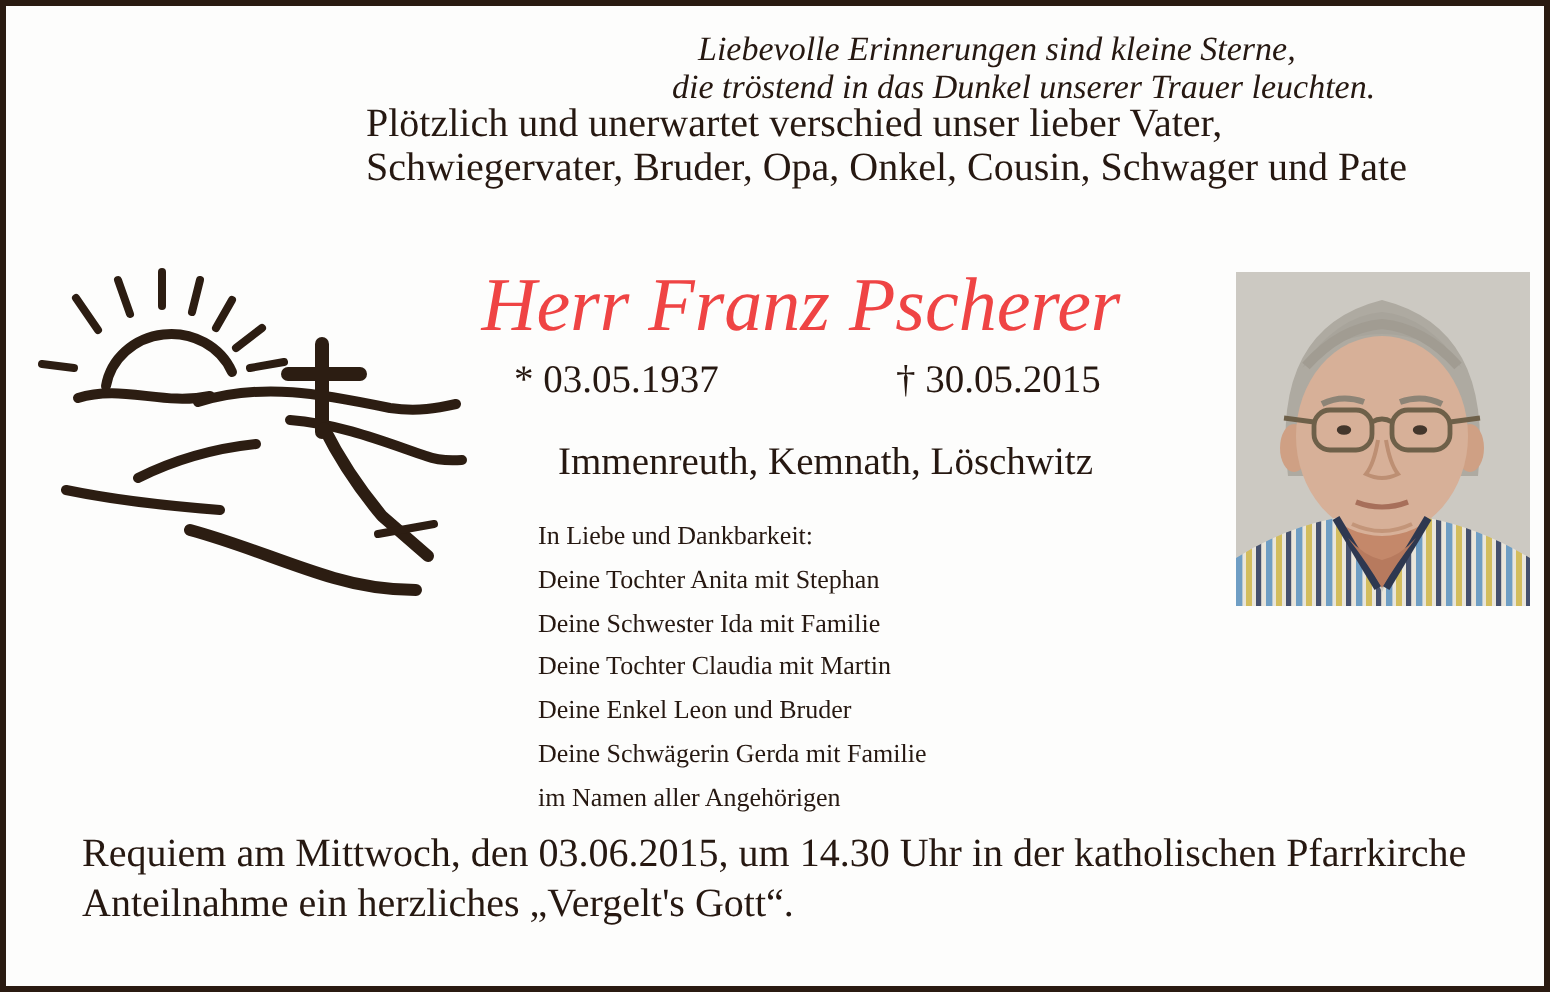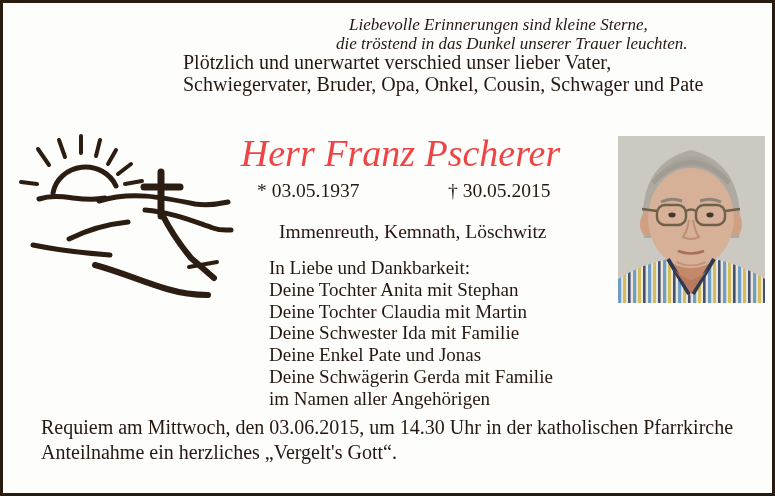--- a/index.html
+++ b/index.html
@@ -28,21 +28,21 @@
   .name {
     top:128px; left:165px; width:465px;
     margin:0; text-align:center;
     font-size:38px; font-weight:normal; font-style:italic;
     color:#ef4444; white-space:nowrap;
   }
   .dates { top:177px; left:0; width:775px; font-size:19.5px; }
   .dates .birth { position:absolute; left:254px; white-space:nowrap; }
   .dates .death { position:absolute; left:445px; white-space:nowrap;font-family:Liberation Serif, serif; }
   .places { top:218px; left:264px; font-size:19.5px; white-space:nowrap;margin-left:12px; }
-  .tribute { top:254px; left:266px; font-size:19px; line-height:21.8px; white-space:nowrap; }
+  .tribute { top:254px; left:266px; font-size:13px; line-height:21.8px; white-space:nowrap; }
   .tribute .bold { font-weight:normal; }
   .photo { top:133px; left:615px; width:147px; height:167px; }
   .funeral { top:412px; left:38px; font-size:20px; line-height:24.5px; white-space:nowrap; }
 </style>
 </head>
 <body>
 
 <div class="page">
 
   <div class="abs quote">
@@ -86,23 +86,23 @@
   <div class="abs dates">
     <span class="birth">* 03.05.1937</span>
     <span class="death">† 30.05.2015</span>
   </div>
 
   <div class="abs places">Immenreuth, Kemnath, Löschwitz</div>
 
   <div class="abs tribute">
     <div>In Liebe und Dankbarkeit:</div>
     <div class="bold">Deine Tochter Anita mit Stephan</div>
+    <div class="bold">Deine Schwester Ida mit Familie</div>
     <div class="bold">Deine Tochter Claudia mit Martin</div>
-    <div class="bold">Deine Schwester Ida mit Familie</div>
-    <div class="bold">Deine Enkel Pate und Jonas</div>
+    <div class="bold">Deine Enkel Leon und Bruder</div>
     <div class="bold">Deine Schwägerin Gerda mit Familie</div>
     <div>im Namen aller Angehörigen</div>
   </div>
 
   <svg class="abs photo" width="147" height="167" viewBox="0 0 147 167">
     <defs>
       <pattern id="stripes" width="15" height="10" patternUnits="userSpaceOnUse">
         <rect width="15" height="10" fill="#e9e5da"></rect>
         <rect x="0" width="3.2" height="10" fill="#6f9ec4"></rect>
         <rect x="5" width="3" height="10" fill="#d3bd5e"></rect>

